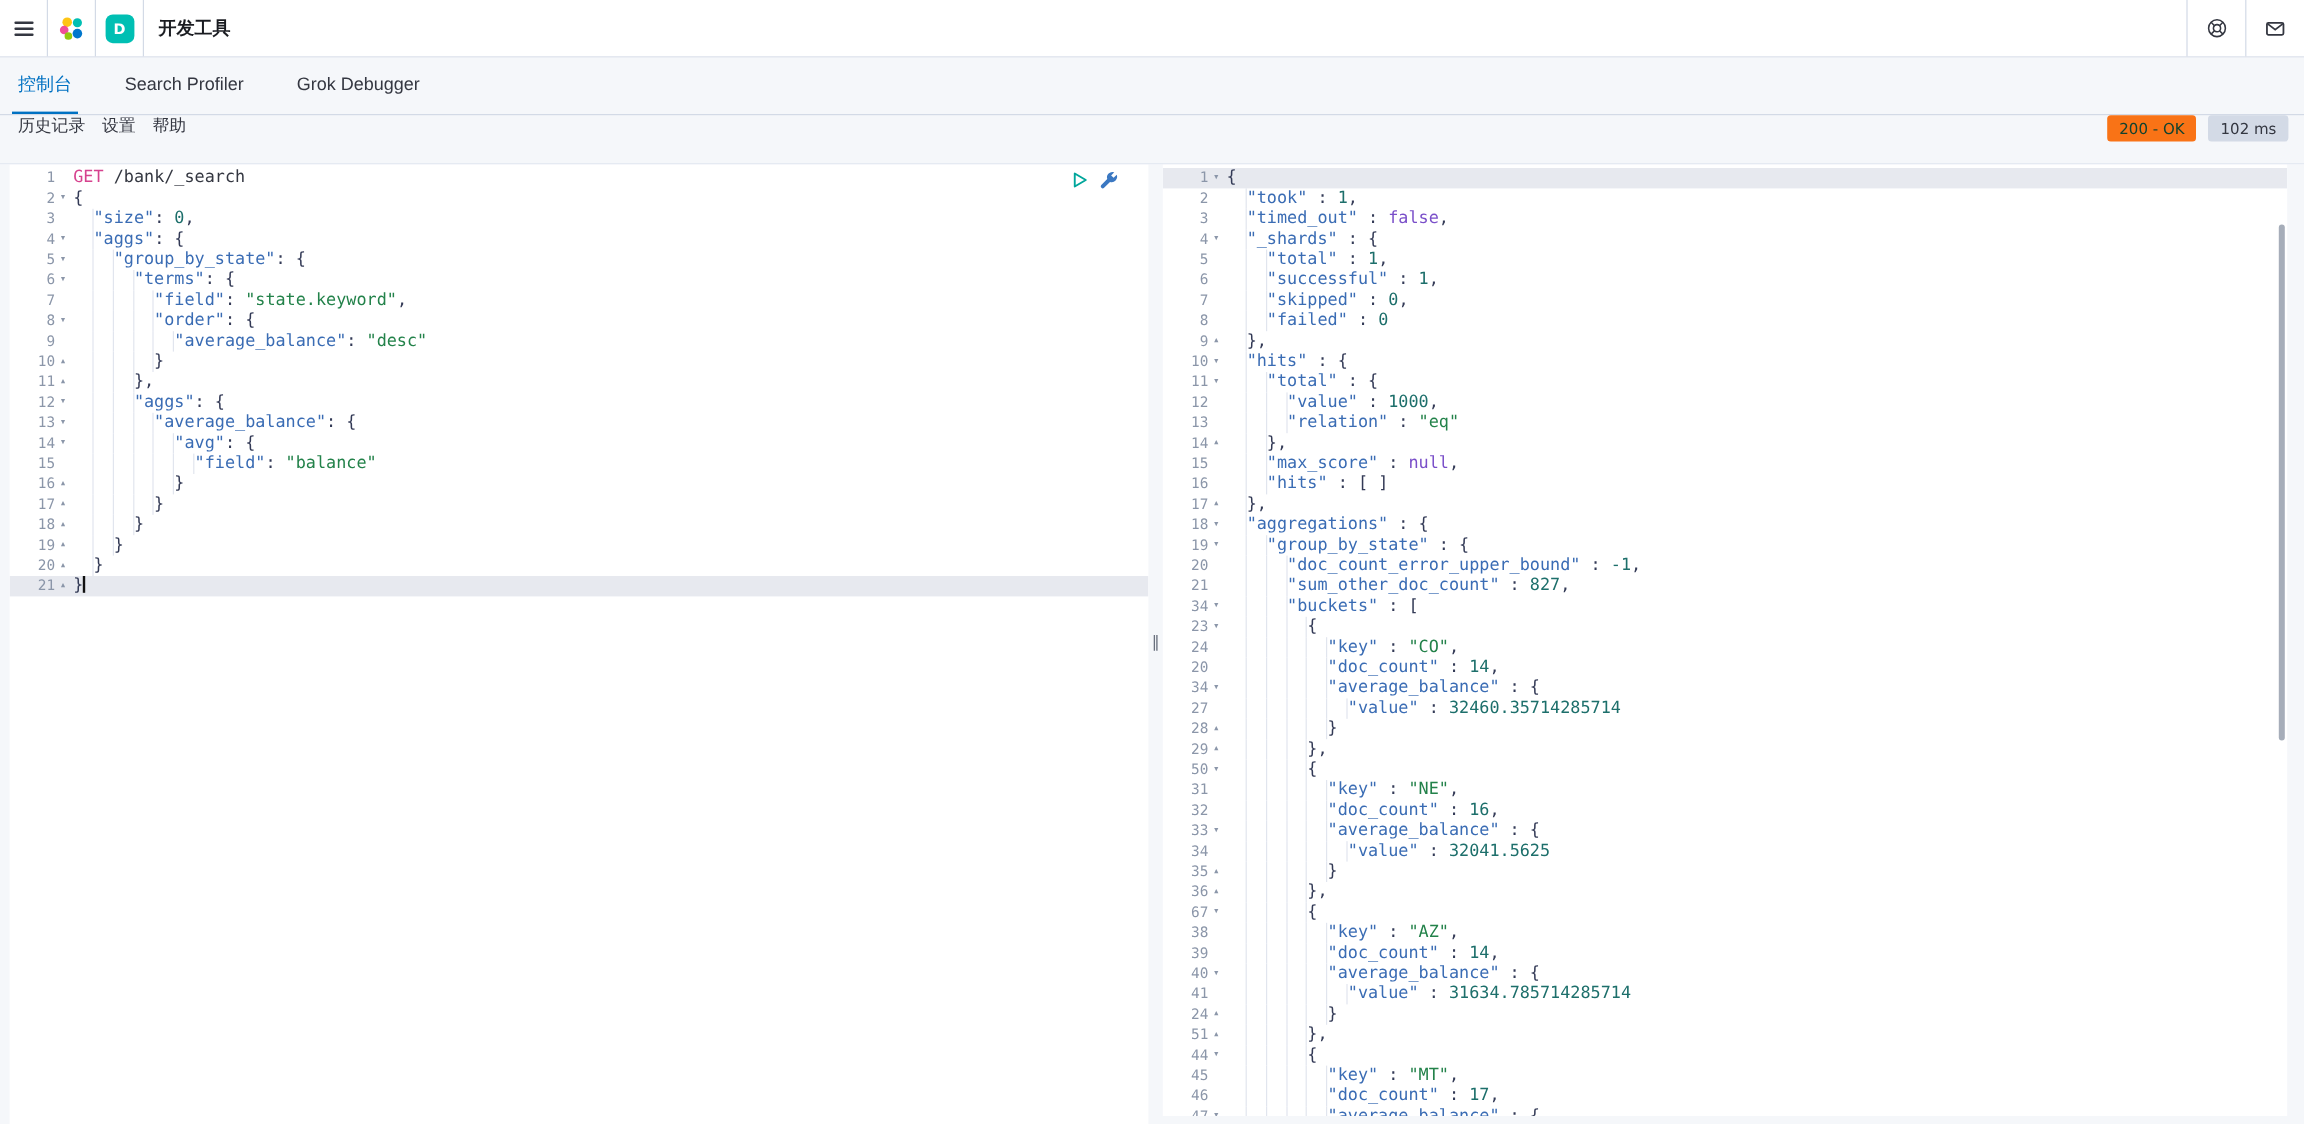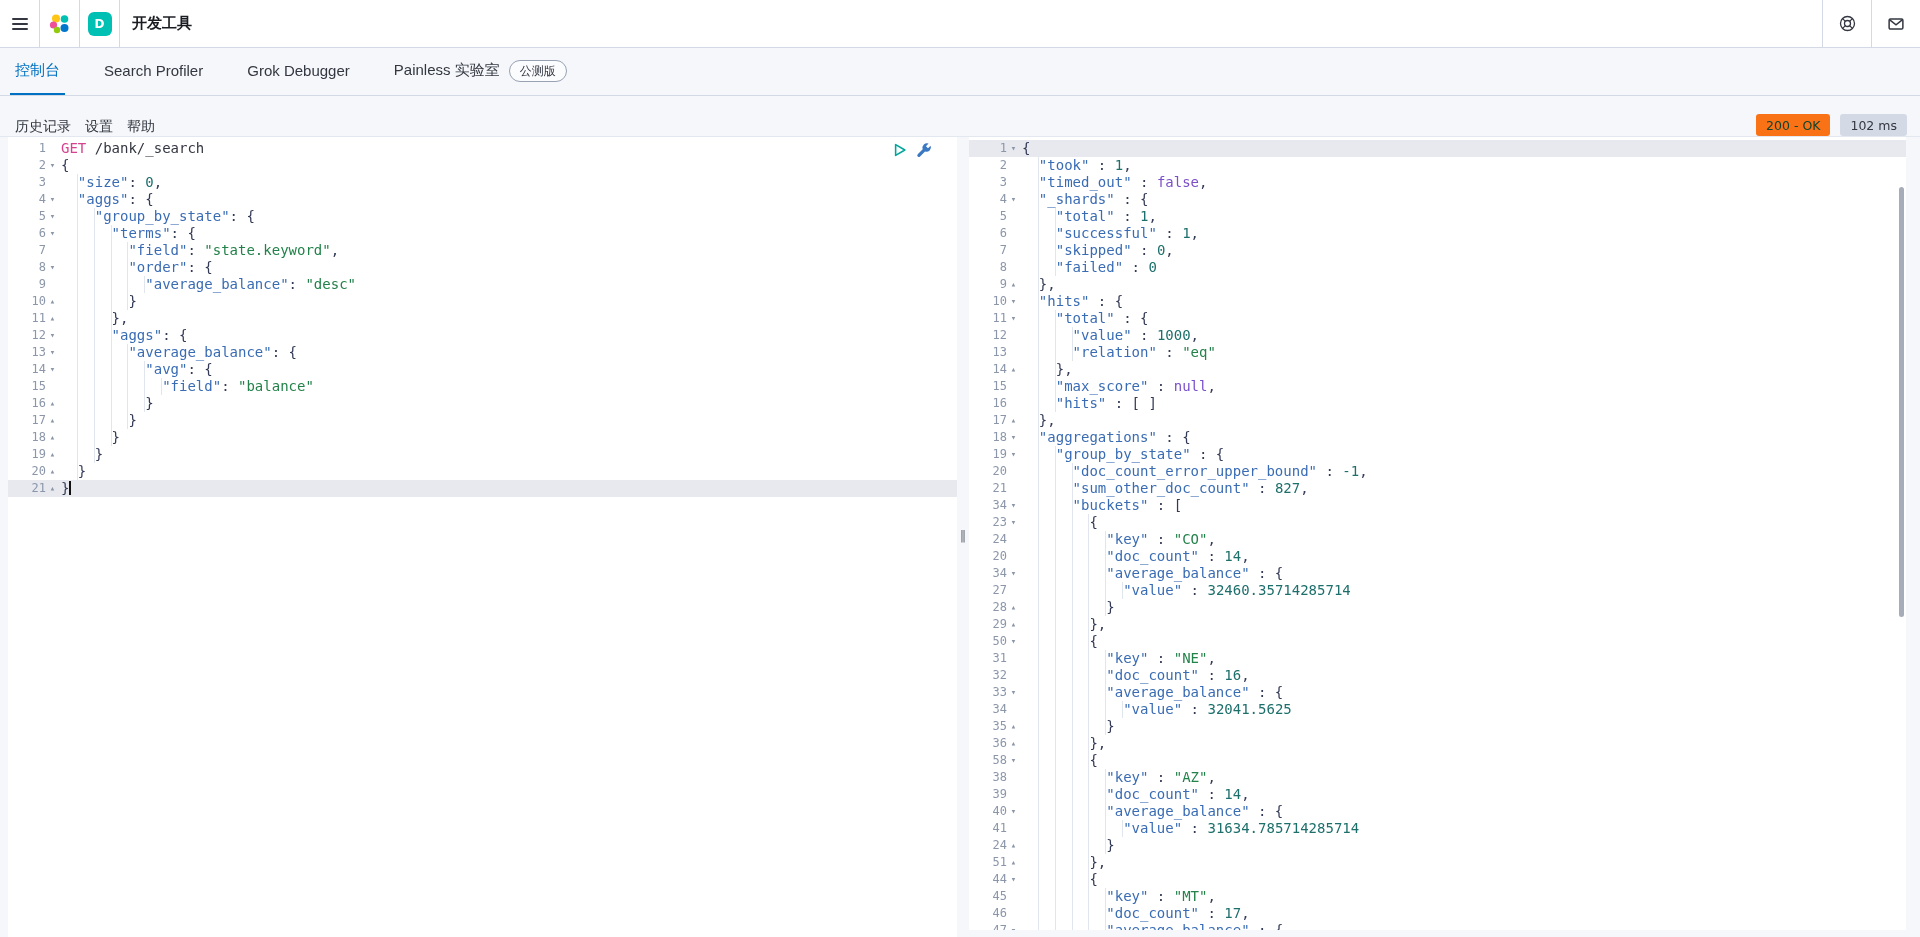--- a/index.html
+++ b/index.html
@@ -29,21 +29,21 @@
 
   
   .tabs { height:48px; border-bottom:1px solid #d3dae6; display:flex; align-items:stretch; padding-left:10px; flex:none; }
   .tab { display:flex; align-items:center; padding:0 5px; margin-right:34px; font-size:15px;
     color:#343741; border:none; background:none; cursor:pointer; border-bottom:2px solid transparent; }
   .tab.active { color:#0071c2; border-bottom-color:#0071c2; }
   .beta-badge { margin-left:9px; font-size:12px; line-height:20px; padding:0 10px; border:1px solid #98a2b3;
     border-radius:12px; color:#343741; background:#fbfcfd; }
 
   
-  .con-toolbar { height:41px; display:flex; align-items:flex-end; padding:0 13px 0 15px; gap:14px; flex:none;
+  .con-toolbar { height:41px; display:flex; align-items:flex-start; padding:0 13px 0 15px; gap:14px; flex:none;
     border-bottom:1px solid #e2e7f0; }
   .tb-btn { font-size:14px; color:#343741; background:none; border:none; cursor:pointer; padding:0; }
   .tb-right { margin-left:auto; display:flex; gap:10px; align-items:center; }
   .badge { height:22px; display:flex; align-items:center; padding:0 10px; border-radius:3px; font-size:12.5px; }
   .badge.ok { background:#f97316; color:#11422f; }
   .badge.ms { background:#d3dae6; color:#343741; }
 
   
   .console { flex:1; display:flex; align-items:stretch; background:#f5f7fa; overflow:hidden; }
   .pane { background:#fff; overflow:hidden; position:relative; padding-top:3px; }
@@ -127,24 +127,20 @@
   <nav class="tabs">
     <button class="tab active">
       <span>控制台</span>
     </button>
     <button class="tab">
       <span>Search Profiler</span>
     </button>
     <button class="tab">
       <span>Grok Debugger</span>
     </button>
-    <button class="tab">
-      <span>Painless 实验室</span>
-      <span class="beta-badge">公测版</span>
-    </button>
   </nav>
 
   <div class="con-toolbar">
     <button class="tb-btn">历史记录</button>
     <button class="tb-btn">设置</button>
     <button class="tb-btn">帮助</button>
     <div class="tb-right">
       <span class="badge ok">200 - OK</span>
       <span class="badge ms">102 ms</span>
     </div>
@@ -567,21 +563,21 @@
         </div>
         <div class="code-row">
           <div class="gutter">
             <span class="lnum">36</span>
             <span class="fold">▴</span>
           </div>
           <div class="cline"><i class="guide" style="left: calc(2ch + 1px);"></i><i class="guide" style="left: calc(4ch + 1px);"></i><i class="guide" style="left: calc(6ch + 1px);"></i><i class="guide" style="left: calc(8ch + 1px);"></i><span class="tk-p">        },</span></div>
         </div>
         <div class="code-row">
           <div class="gutter">
-            <span class="lnum">58</span>
+            <span class="lnum">67</span>
             <span class="fold">▾</span>
           </div>
           <div class="cline"><i class="guide" style="left: calc(2ch + 1px);"></i><i class="guide" style="left: calc(4ch + 1px);"></i><i class="guide" style="left: calc(6ch + 1px);"></i><i class="guide" style="left: calc(8ch + 1px);"></i><span class="tk-p">        {</span></div>
         </div>
         <div class="code-row">
           <div class="gutter">
             <span class="lnum">38</span>
             <span class="fold"></span>
           </div>
           <div class="cline"><i class="guide" style="left: calc(2ch + 1px);"></i><i class="guide" style="left: calc(4ch + 1px);"></i><i class="guide" style="left: calc(6ch + 1px);"></i><i class="guide" style="left: calc(8ch + 1px);"></i><i class="guide" style="left: calc(10ch + 1px);"></i><span class="tk-k">          "key"</span><span class="tk-p"> : </span><span class="tk-s">"AZ"</span><span class="tk-p">,</span></div>

